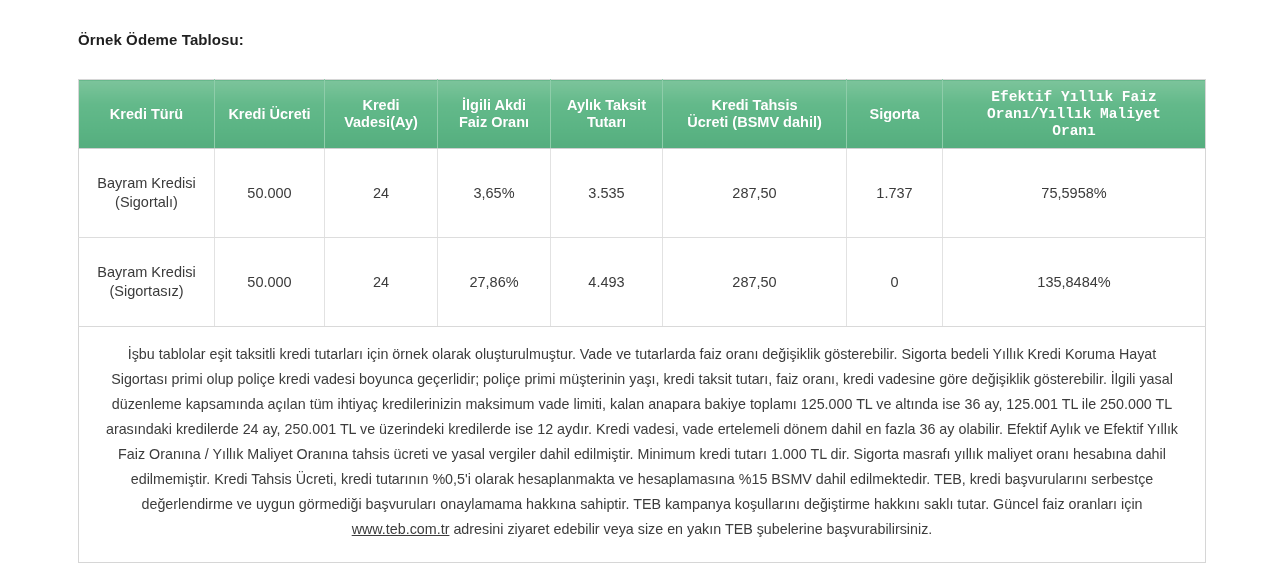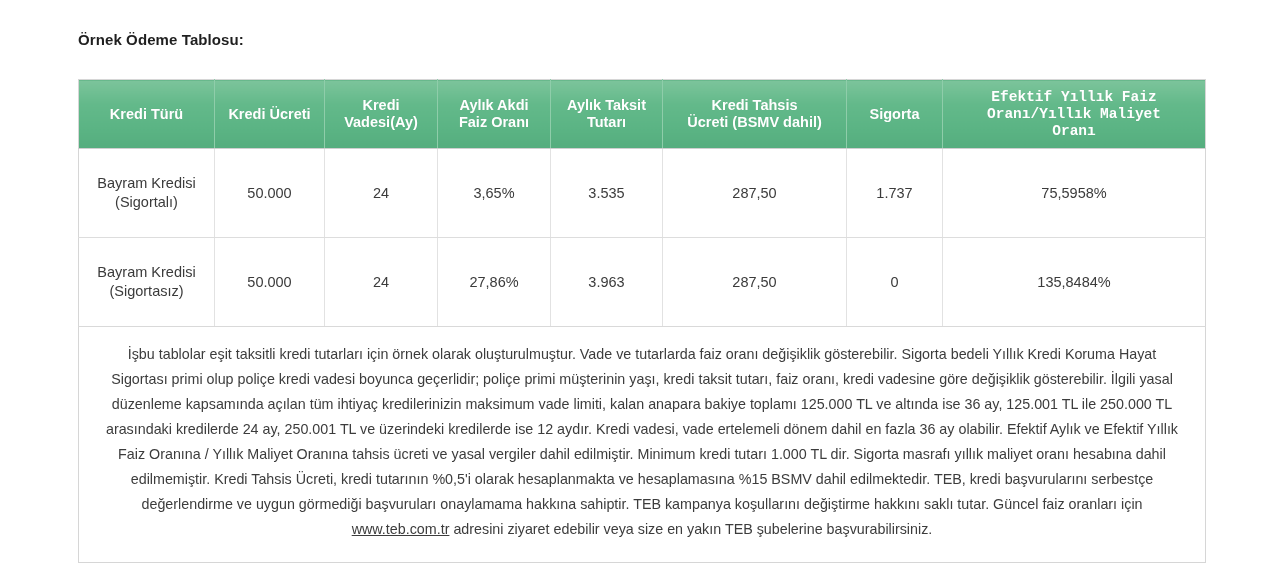--- a/index.html
+++ b/index.html
@@ -155,21 +155,21 @@
             <span>Kredi Türü</span>
           </th>
           <th>
             <span>Kredi Ücreti</span>
           </th>
           <th>
             <span>Kredi</span><br>
             <span>Vadesi(Ay)</span>
           </th>
           <th>
-            <span>Aylık Akdi</span><br>
+            <span>İlgili Akdi</span><br>
             <span>Faiz Oranı</span>
           </th>
           <th>
             <span>Aylık Taksit</span><br>
             <span>Tutarı</span>
           </th>
           <th>
             <span>Kredi Tahsis</span><br>
             <span>Ücreti (BSMV dahil)</span>
           </th>
@@ -200,21 +200,21 @@
         </tr>
 
         <tr class="row-b">
           <td class="data">
             <span>Bayram Kredisi</span><br>
             <span>(Sigortasız)</span>
           </td>
           <td class="data">50.000</td>
           <td class="data">24</td>
           <td class="data">27,86%</td>
-          <td class="data">3.963</td>
+          <td class="data">4.493</td>
           <td class="data">287,50</td>
           <td class="data">0</td>
           <td class="data">135,8484%</td>
         </tr>
 
         <tr>
           <td class="footnote" colspan="8"><span>İşbu tablolar eşit taksitli kredi tutarları için örnek olarak oluşturulmuştur. Vade ve tutarlarda faiz oranı değişiklik gösterebilir.  Sigorta bedeli Yıllık Kredi Koruma Hayat Sigortası primi olup poliçe kredi vadesi boyunca geçerlidir; poliçe primi müşterinin yaşı, kredi taksit tutarı, faiz oranı, kredi vadesine göre değişiklik gösterebilir. İlgili yasal düzenleme kapsamında açılan tüm ihtiyaç kredilerinizin maksimum vade limiti, kalan anapara bakiye toplamı  125.000 TL ve altında ise 36 ay, 125.001 TL ile 250.000 TL arasındaki kredilerde 24 ay, 250.001 TL ve üzerindeki kredilerde ise 12 aydır. Kredi vadesi, vade ertelemeli dönem dahil en fazla 36 ay olabilir. Efektif  Aylık ve Efektif Yıllık Faiz Oranına / Yıllık Maliyet Oranına tahsis ücreti ve yasal vergiler dahil edilmiştir. Minimum kredi tutarı 1.000 TL dir. Sigorta masrafı yıllık maliyet oranı hesabına dahil edilmemiştir. Kredi Tahsis Ücreti, kredi tutarının %0,5'i olarak hesaplanmakta ve hesaplamasına %15 BSMV dahil edilmektedir. TEB, kredi başvurularını serbestçe değerlendirme ve uygun görmediği başvuruları onaylamama hakkına sahiptir. TEB kampanya koşullarını değiştirme hakkını saklı tutar.  Güncel faiz oranları için </span><span class="link">www.teb.com.tr</span><span> adresini ziyaret edebilir veya size en yakın TEB şubelerine başvurabilirsiniz.</span></td>
         </tr>
 
       </tbody>

